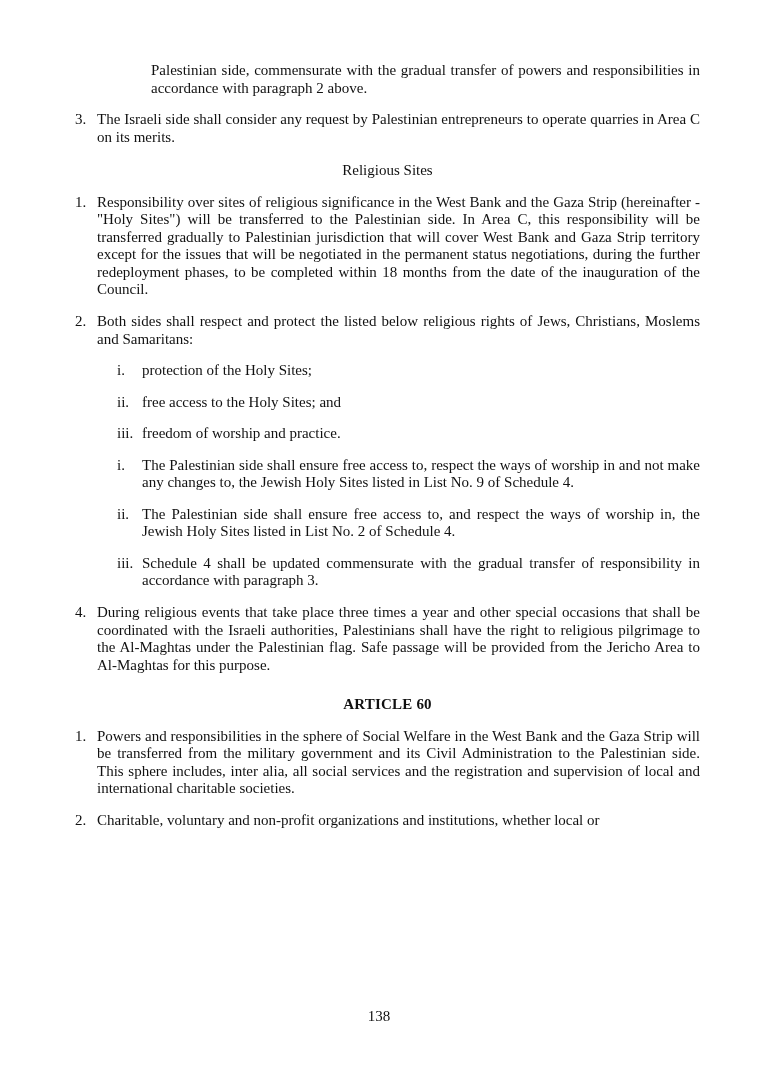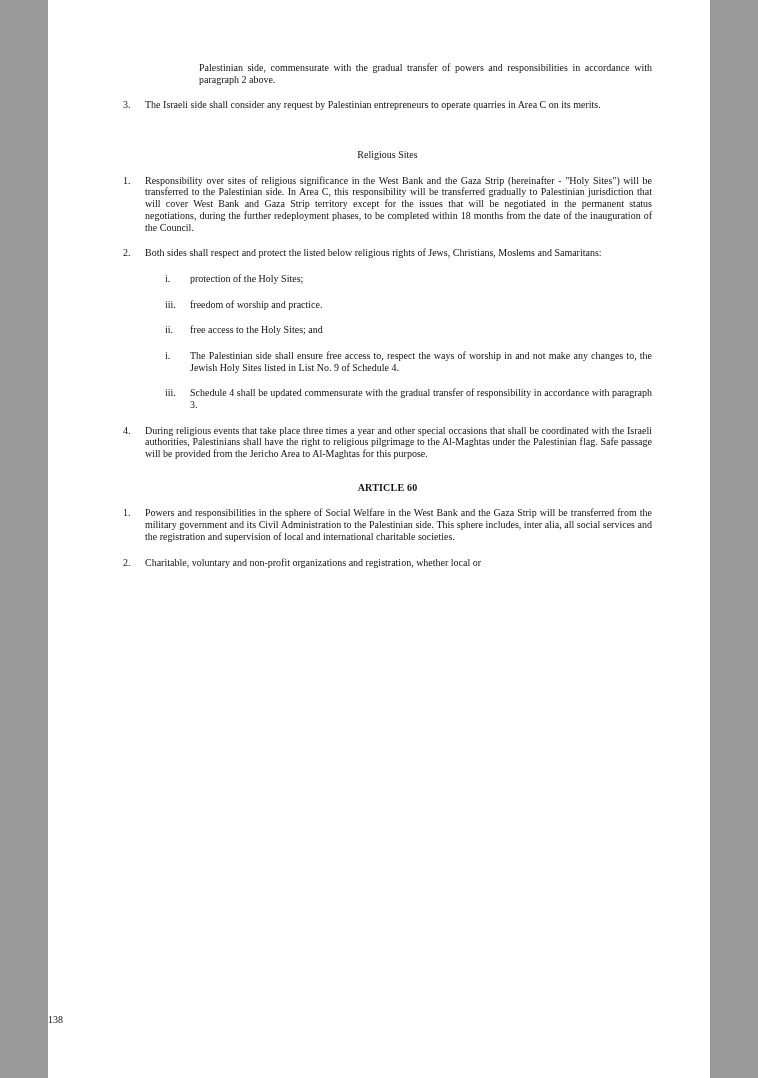--- a/index.html
+++ b/index.html
@@ -2,27 +2,27 @@
 <html><head>
 <meta charset="utf-8">
 <style>
   html, body {
     margin: 0;
     padding: 0;
     background: #9a9a9a;
   }
   .page {
     position: relative;
-    width: 662px;
+    width: 758px;
     height: 1078px;
     margin: 0 auto;
     background: #ffffff;
     color: #111111;
     font-family: "Liberation Serif", "DejaVu Serif", serif;
-    font-size: 10px;
+    font-size: 15px;
     line-height: 1.17;
     box-sizing: border-box;
     padding: 62px 58px 0 75px;
     overflow: hidden;
   }
   p { margin: 0; }
   .continuation {
     margin-left: 76px;
     text-align: justify;
   }
@@ -49,64 +49,65 @@
     width: 25px;
     text-indent: 0;
   }
   .article-heading {
     margin-top: 22px;
     text-align: center;
     font-weight: bold;
     letter-spacing: 0.2px;
   }
   .article-subheading {
-    margin-top: 38px;
+    margin-top: 16px;
     text-align: center;
     font-family: Liberation Serif, serif;
   }
   .page-number {
     position: absolute;
     left: 0;
     right: 0;
     bottom: 52px;
-    text-align: left;
+    text-align: center;
   }
 </style>
 </head>
 <body>
 
 <div class="page">
 
   <p class="continuation">Palestinian side, commensurate with the gradual transfer of powers and responsibilities in accordance with paragraph 2 above.</p>
 
   <p class="item"><span class="num">3.</span><span>The Israeli side shall consider any request by Palestinian entrepreneurs to operate quarries in Area C on its merits.</span></p>
 
 
   <p class="article-subheading">Religious Sites</p>
 
   <p class="item"><span class="num">1.</span><span>Responsibility over sites of religious significance in the West Bank and the Gaza Strip (hereinafter - "Holy Sites") will be transferred to the Palestinian side. In Area C, this responsibility will be transferred gradually to Palestinian jurisdiction that will cover West Bank and Gaza Strip territory except for the issues that will be negotiated in the permanent status negotiations, during the further redeployment phases, to be completed within 18 months from the date of the inauguration of the Council.</span></p>
 
   <p class="item"><span class="num">2.</span><span>Both sides shall respect and protect the listed below religious rights of Jews, Christians, Moslems and Samaritans:</span></p>
 
   <p class="subitem"><span class="subnum">i.</span><span>protection of the Holy Sites;</span></p>
 
+  <p class="subitem"><span class="subnum">ii.</span><span>free access to the Holy Sites; and</span></p>
+
   <p class="subitem"><span class="subnum">iii.</span><span>freedom of worship and practice.</span></p>
-
-  <p class="subitem"><span class="subnum">ii.</span><span>free access to the Holy Sites; and</span></p>
 
   <p class="subitem"><span class="subnum">i.</span><span>The Palestinian side shall ensure free access to, respect the ways of worship in and not make any changes to, the Jewish Holy Sites listed in List No. 9 of Schedule 4.</span></p>
 
+  <p class="subitem"><span class="subnum">ii.</span><span>The Palestinian side shall ensure free access to, and respect the ways of worship in, the Jewish Holy Sites listed in List No. 2 of Schedule 4.</span></p>
 
   <p class="subitem"><span class="subnum">iii.</span><span>Schedule 4 shall be updated commensurate with the gradual transfer of responsibility in accordance with paragraph 3.</span></p>
 
 
   <p class="item"><span class="num">4.</span><span>During religious events that take place three times a year and other special occasions that shall be coordinated with the Israeli authorities, Palestinians shall have the right to religious pilgrimage to the Al-Maghtas under the Palestinian flag. Safe passage will be provided from the Jericho Area to Al-Maghtas for this purpose.</span></p>
 
   <p class="article-heading">ARTICLE 60</p>
 
 
   <p class="item"><span class="num">1.</span><span>Powers and responsibilities in the sphere of Social Welfare in the West Bank and the Gaza Strip will be transferred from the military government and its Civil Administration to the Palestinian side. This sphere includes, inter alia, all social services and the registration and supervision of local and international charitable societies.</span></p>
 
-  <p class="item"><span class="num">2.</span><span>Charitable, voluntary and non-profit organizations and registration, whether local or</span></p>
+  <p class="item"><span class="num">2.</span><span>Charitable, voluntary and non-profit organizations and institutions, whether local or</span></p>
 
   <div class="page-number">138</div>
 
 </div>
 
 </body></html>

